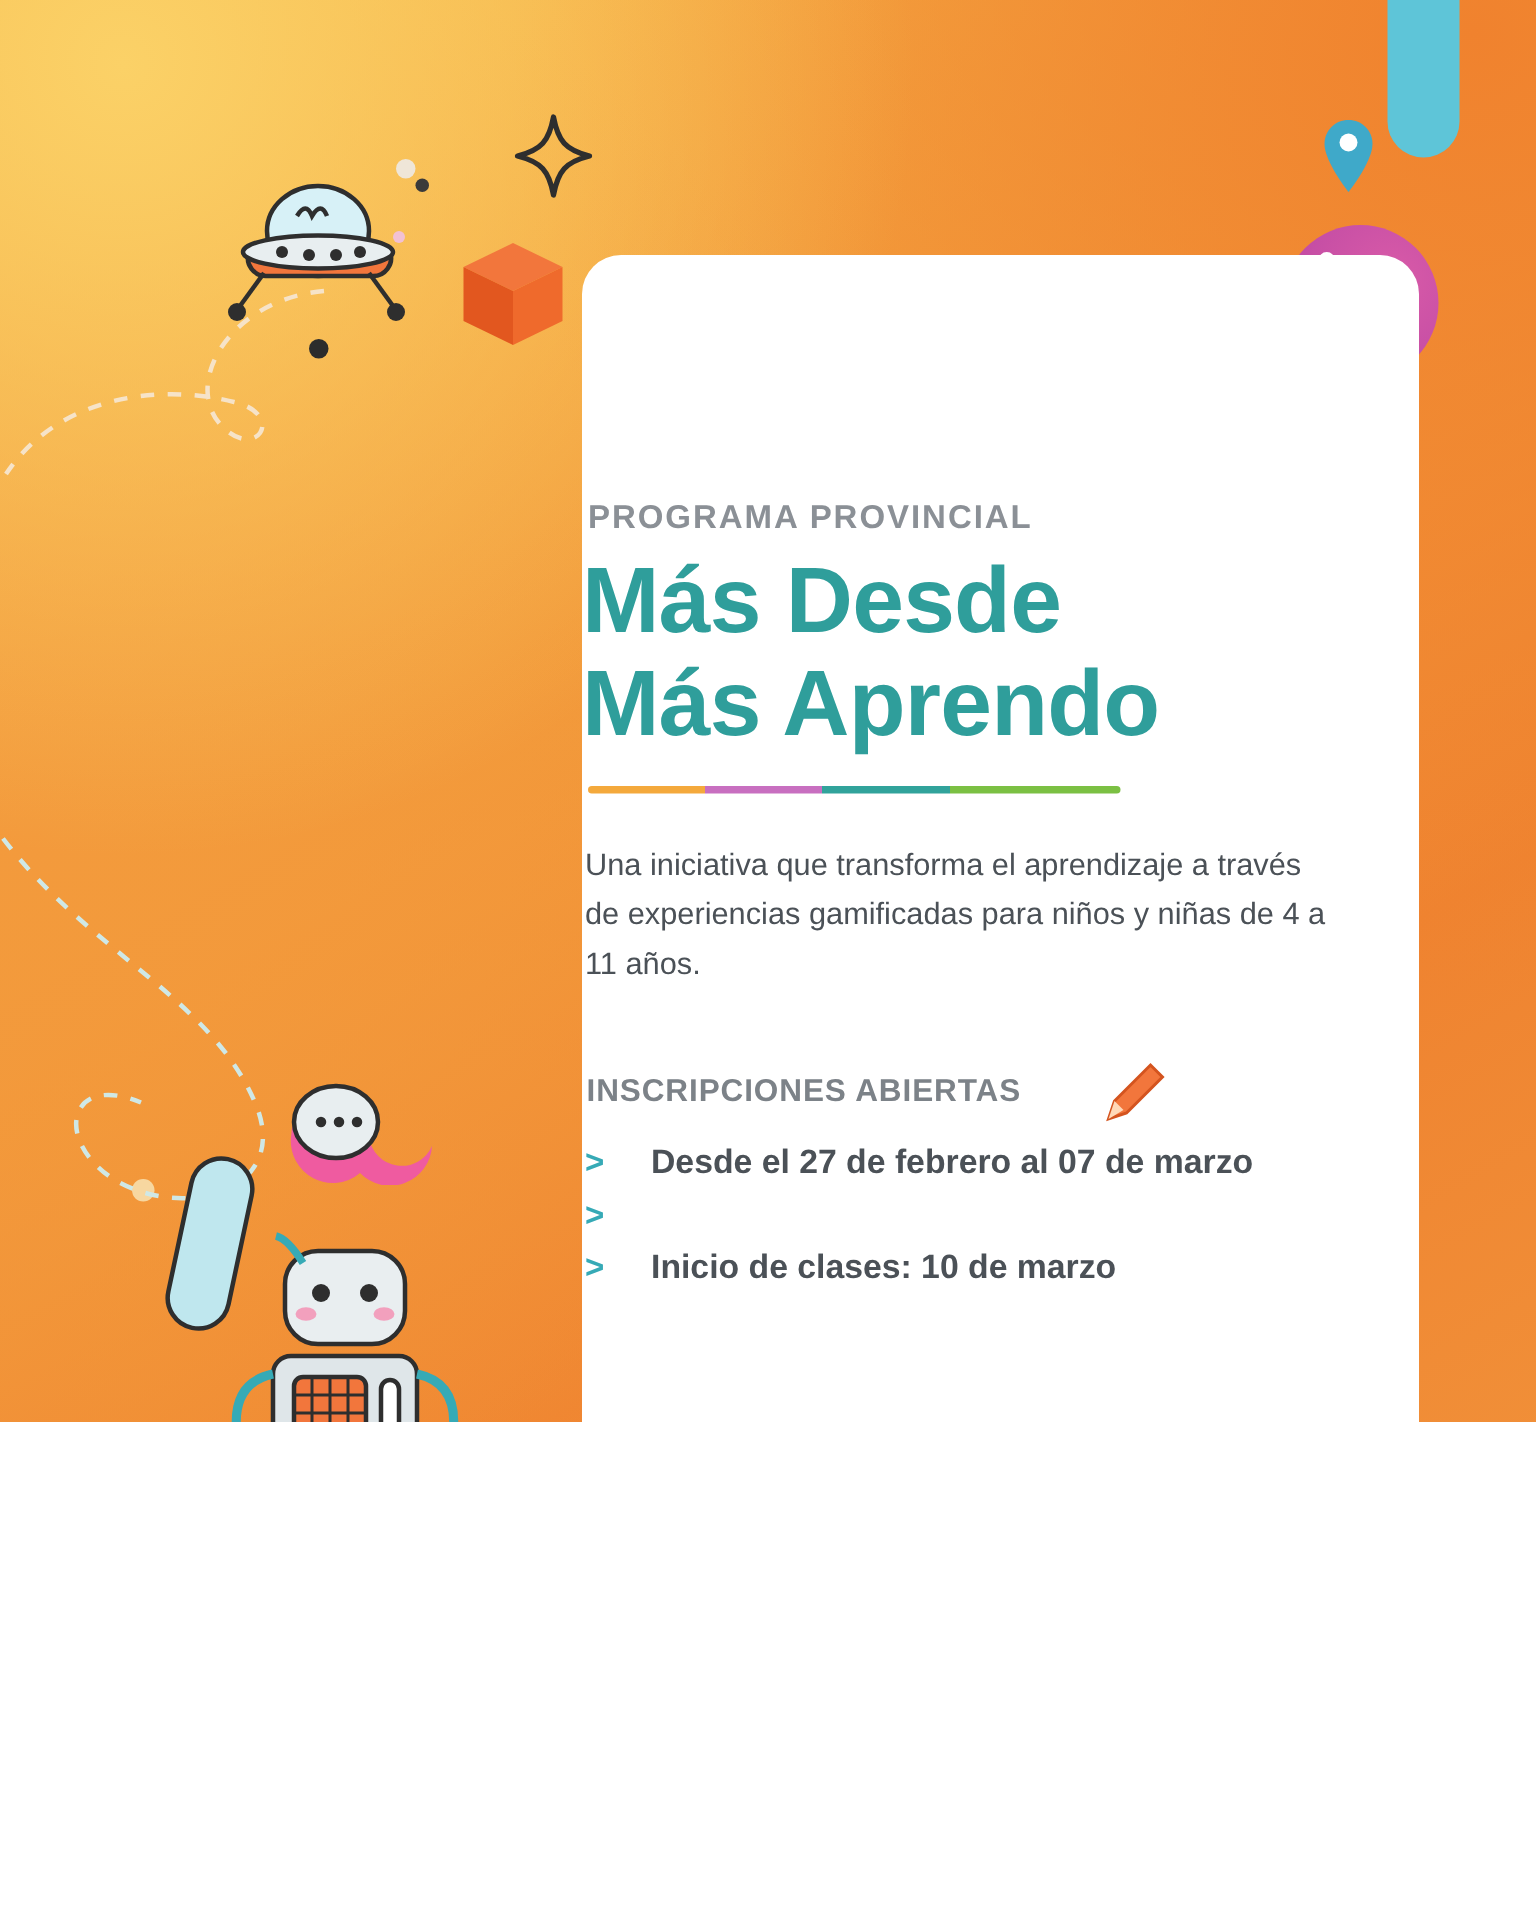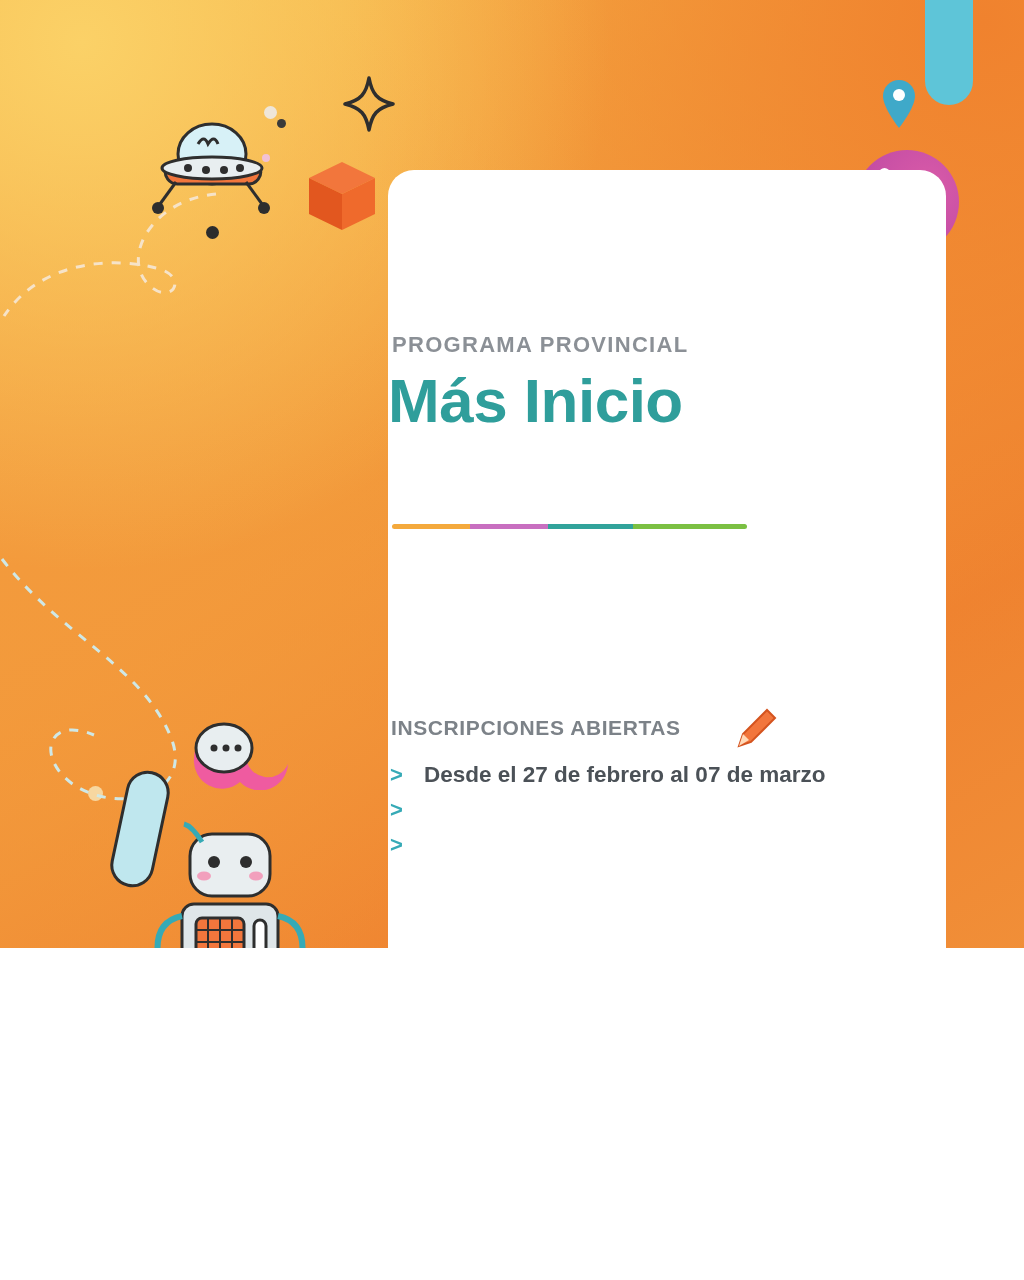--- a/index.html
+++ b/index.html
@@ -110,21 +110,21 @@
     position:absolute; left:391px; top:716px;
     font-size:21px; font-weight:bold; letter-spacing:0.6px; color:#7c8288;
   }
   .pencil { position:absolute; left:733px; top:706px; width:46px; height:44px; }
 
   .bullets { position:absolute; left:390px; top:762px; width:520px; }
   .bullet { display:flex; align-items:baseline; margin-bottom:9px; }
   .chev {
     width:34px; color:#36aab6; font-size:22px; font-weight:bold; flex:none;
   }
-  .btext { font-size:22.5px; font-weight:bold; color:#4b5157; }
+  .btext { font-size:22.5px; font-weight:bold; color:#4b5157;margin-left:10px; }
 
   
   .footer { position:absolute; left:0; top:1065px; width:1024px; height:215px; }
 </style>
 </head>
 <body>
 
 <div class="poster">
 
   <div class="bg"></div>
@@ -209,43 +209,46 @@
     <path d="M52 96 q-28 6 -24 40" stroke="#36aab6" stroke-width="6" fill="none"></path>
     <path d="M148 96 q28 6 24 40" stroke="#36aab6" stroke-width="6" fill="none"></path>
     <path d="M72 22 q-10 -16 -18 -18" stroke="#36aab6" stroke-width="5" fill="none"></path>
   </svg>
 
   <div class="card"></div>
 
   <div class="eyebrow">PROGRAMA PROVINCIAL</div>
 
   <div class="title">
-    <div>Más Inicio</div>
+    <div>Más Desde</div>
+    <div>Más Aprendo</div>
   </div>
 
   <div class="rule"></div>
 
+  <div class="lede">Una iniciativa que transforma el aprendizaje a través de experiencias gamificadas para niños y niñas de 4 a 11 años.</div>
 
   <div class="cta">INSCRIPCIONES ABIERTAS</div>
 
   <svg class="pencil" viewBox="0 0 46 44">
     <path d="M6 40 L10 28 L34 4 L42 12 L18 36 Z" fill="#f2763c" stroke="#d4541f" stroke-width="2"></path>
     <path d="M6 40 L10 28 L16 34 Z" fill="#ffd9b8"></path>
   </svg>
 
   <div class="bullets">
     <div class="bullet">
       <span class="chev">&gt;</span>
       <span class="btext">Desde el 27 de febrero al 07 de marzo</span>
     </div>
     <div class="bullet">
       <span class="chev">&gt;</span>
     </div>
     <div class="bullet">
       <span class="chev">&gt;</span>
+      <span class="btext">Inicio de clases: 10 de marzo</span>
     </div>
   </div>
 
   <div class="footer">
 
     
     
 
     
     

